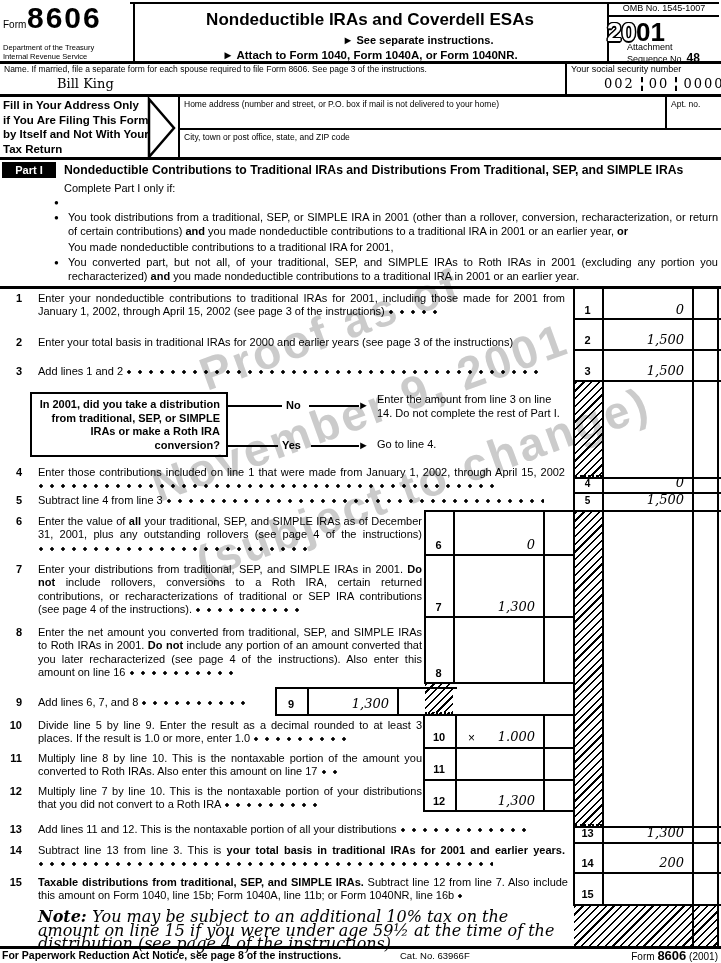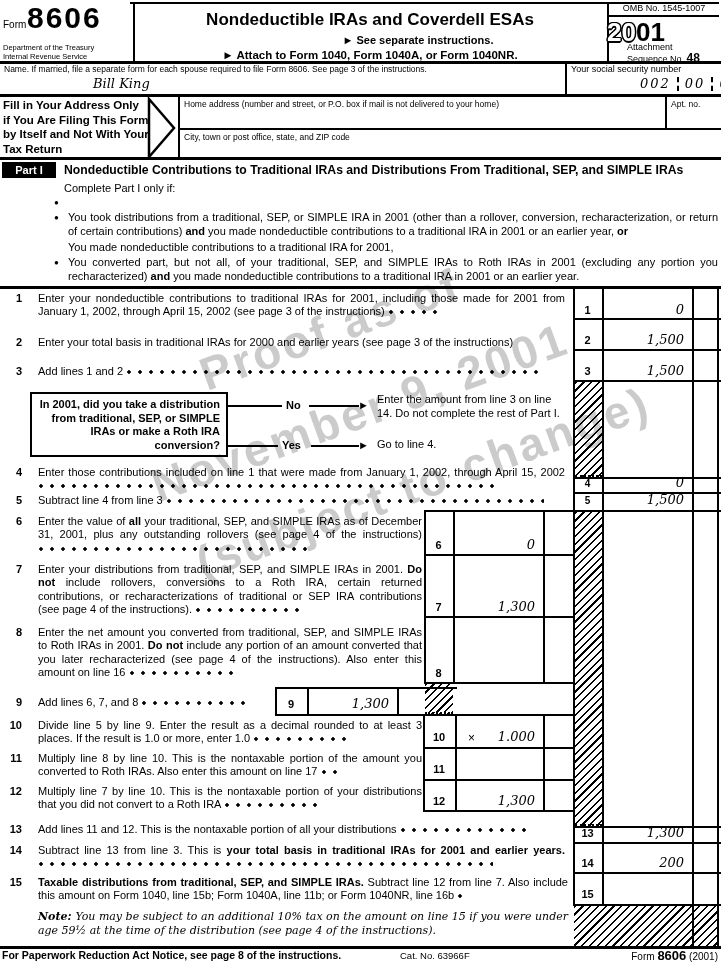--- a/index.html
+++ b/index.html
@@ -12,21 +12,21 @@
   .dotbtm{border-bottom:2px dotted #000;}
   .abs{position:absolute;}
   .b{font-weight:bold;}
   .lno{position:absolute;left:0;width:22px;text-align:right;font-weight:bold;font-size:11px;}
   .ltxt{position:absolute;left:38px;font-size:11px;line-height:13.4px;text-align:justify;}
   .lead{display:inline-block;height:8px;max-width:100%;
         background-image:radial-gradient(circle at 3px 5px,#000 1.5px,transparent 1.9px);
         background-size:11px 9px;background-repeat:repeat-x;}
   .cellno{position:absolute;text-align:center;font-weight:bold;font-size:11px;}
   .amt{position:absolute;text-align:right;font-family:"DejaVu Serif",serif;font-style:italic;font-size:13px;}
-  .fill{font-family:"DejaVu Serif",serif;font-style:italic;margin-left:36px;}
+  .fill{font-family:"DejaVu Serif",serif;}
   .small{font-size:8.5px;}
   .wm{position:absolute;left:30px;top:280px;width:660px;transform:rotate(-20deg);
       text-align:center;font-weight:bold;font-size:46px;line-height:88px;letter-spacing:3px;
       color:#a9a9a9;opacity:.6;z-index:0;pointer-events:none;}
   .z{position:relative;z-index:1;}
   .partbar{position:absolute;left:2px;top:162px;width:54px;height:16px;background:#000;color:#fff;
            font-weight:bold;font-size:11px;text-align:center;line-height:16px;}
   .yr-out{color:#fff;text-shadow:-1.5px 0 #000,1.5px 0 #000,0 -1.5px #000,0 1.5px #000,
           -1px -1px #000,1px 1px #000,-1px 1px #000,1px -1px #000;}
   .ssn-sep{border-left:2px dashed #000;height:14px;margin:0 6px;}
@@ -206,21 +206,21 @@
 
   <div class="lno" style="top:823px;">13</div>
   <div class="ltxt" style="top:823px;width:532px;"><span><span>Add lines 11 and 12. This is the nontaxable portion of all your distributions</span></span> <span class="lead" style="width:130px;"></span></div>
 
   <div class="lno" style="top:844px;">14</div>
   <div class="ltxt" style="top:844px;width:527px;"><span><span>Subtract line 13 from line 3. This is </span><span style="font-weight: bold;">your total basis in traditional IRAs for 2001 and earlier years.</span></span> <span class="lead" style="width:455px;"></span></div>
 
   <div class="lno" style="top:876px;">15</div>
   <div class="ltxt" style="top:876px;width:530px;"><span><span style="font-weight: bold;">Taxable distributions from traditional, SEP, and SIMPLE IRAs.</span><span> Subtract line 12 from line 7. Also include this amount on Form 1040, line 15b; Form 1040A, line 11b; or Form 1040NR, line 16b</span></span> <span class="lead" style="width:12px;"></span></div>
 
-  <div class="abs" style="left:38px;top:910px;width:530px;line-height:13.5px;font-family:'DejaVu Serif',serif;font-size:11px;"><span style="font-weight: bold; font-style: italic;">Note: </span><span style="font-style: italic;">You may be subject to an additional 10% tax on the amount on line 15 if you were under age 59½ at the time of the distribution (see page 4 of the instructions).</span></div>
+  <div class="abs" style="left:38px;top:910px;width:530px;line-height:13.5px;font-family:'DejaVu Serif',serif;font-size:16px;"><span style="font-weight: bold; font-style: italic;">Note: </span><span style="font-style: italic;">You may be subject to an additional 10% tax on the amount on line 15 if you were under age 59½ at the time of the distribution (see page 4 of the instructions).</span></div>
 
   <div class="cellno" style="left:573px;top:304px;width:29px;">1</div>
   <div class="cellno" style="left:573px;top:334px;width:29px;">2</div>
   <div class="cellno" style="left:573px;top:365px;width:29px;">3</div>
   <div class="cellno" style="left:573px;top:478px;width:29px;font-size:10px;">4</div>
   <div class="cellno" style="left:573px;top:495px;width:29px;font-size:10px;">5</div>
   <div class="cellno" style="left:424px;top:539px;width:29px;">6</div>
   <div class="cellno" style="left:424px;top:601px;width:29px;">7</div>
   <div class="cellno" style="left:424px;top:667px;width:29px;">8</div>
   <div class="cellno" style="left:275px;top:698px;width:32px;">9</div>

